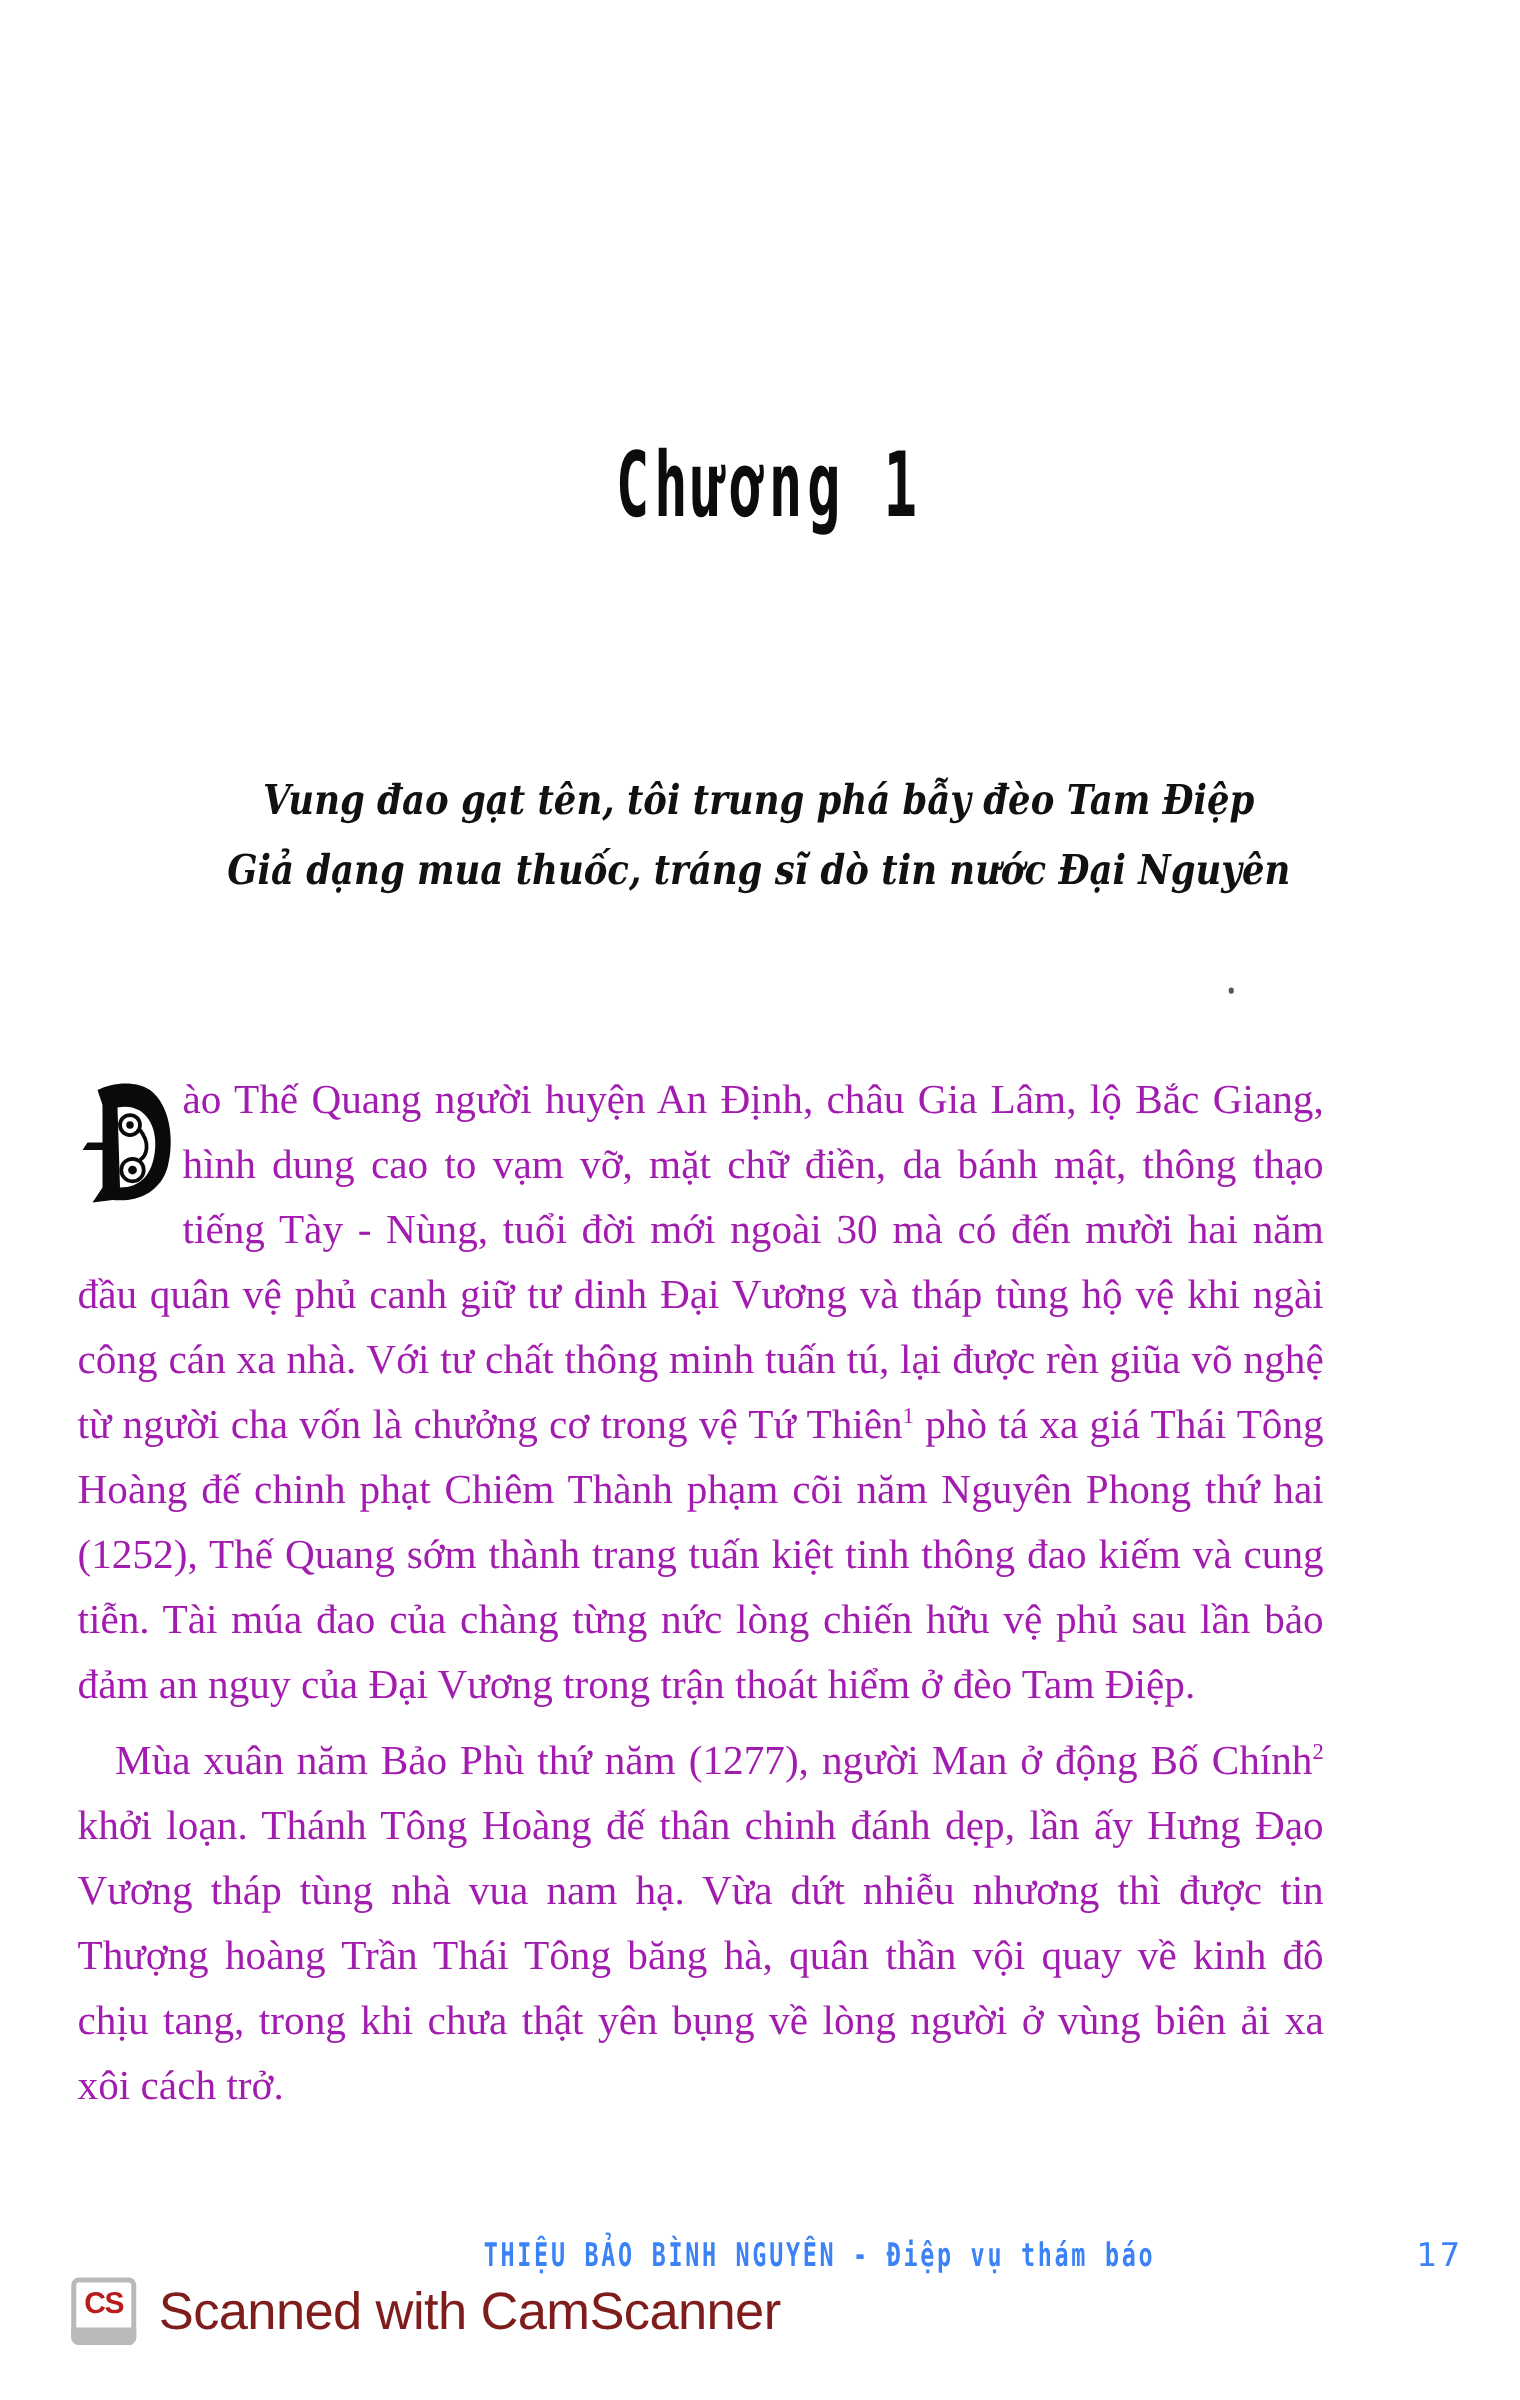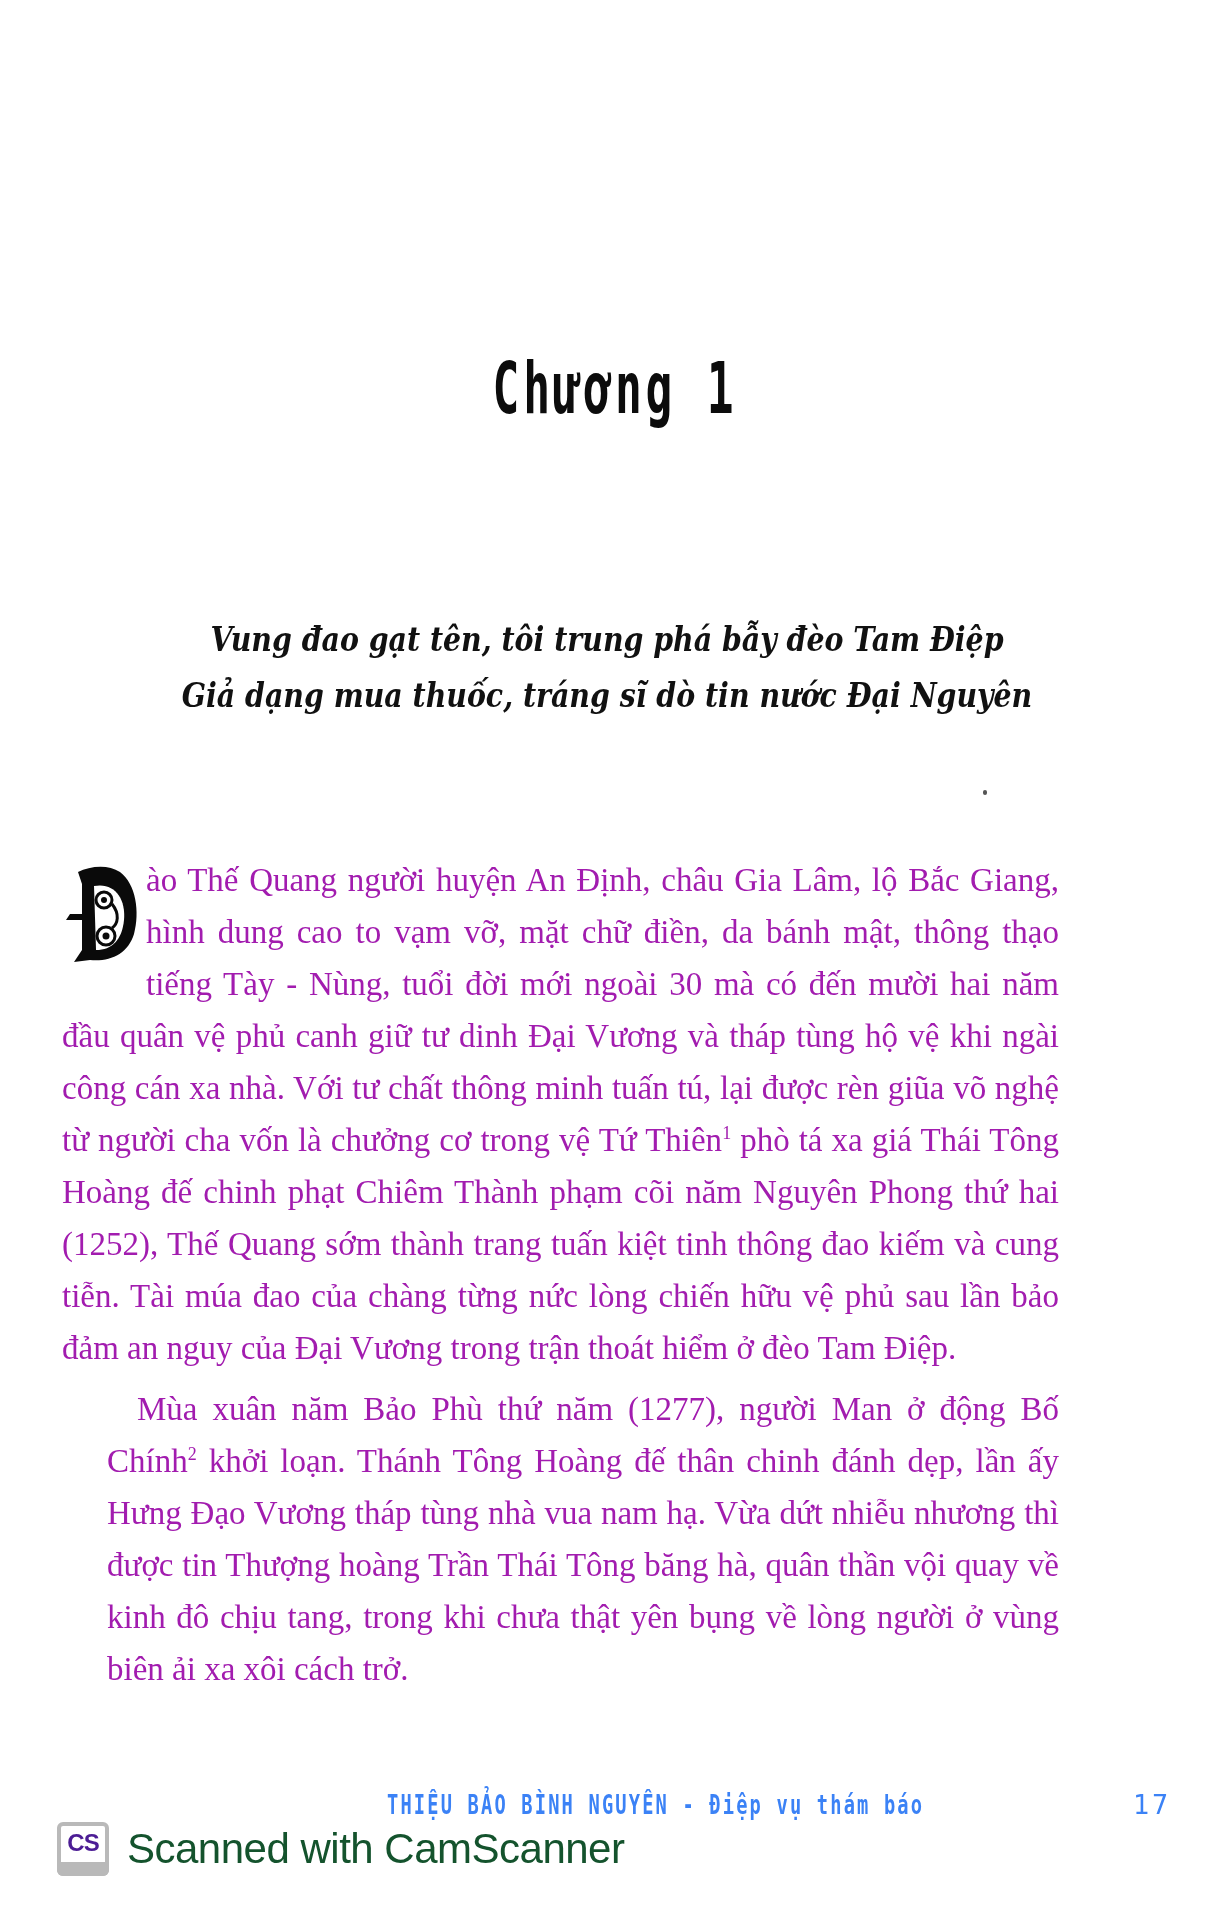--- a/index.html
+++ b/index.html
@@ -40,21 +40,21 @@
 
     .body-text {
       position: absolute; left: 55px; top: 854px; width: 997px;
       font-family: "Liberation Serif", serif;
       font-size: 33px;
       line-height: 52px;
       text-align: justify;
       color: #a21caf;
     }
     .para { margin: 0; }
-    .para + .para { margin-top: 9px; text-indent: 30px; margin-left: 45px; }
+    .para + .para { margin-top: 9px; text-indent: 30px; }
     .drop-cap {
       float: left;
       width: 78px; height: 100px;
       margin: 10px 8px 0 -2px;
       font-family: "DejaVu Serif", serif;
       font-weight: bold;
       font-size: 108px;
       line-height: 96px;
       color: #0a0a0a;
       position: relative;
@@ -90,28 +90,28 @@
       box-sizing: border-box;
       position: relative;
       display: flex; align-items: flex-start; justify-content: center;
     }
     .cs-logo::after {
       content: ""; position: absolute; left: -4px; right: -4px; bottom: -4px; height: 14px;
       background: #b9b9b9; border-radius: 0 0 6px 6px;
     }
     .cs-logo span {
       font-family: "Liberation Sans", sans-serif; font-weight: bold;
-      font-size: 24px; line-height: 28px; margin-top: 3px; color: #4c1d95;
+      font-size: 24px; line-height: 28px; margin-top: 3px; color: #b91c1c;
       letter-spacing: -1px;
     }
     .watermark-text {
       margin-left: 18px;
       font-family: "Liberation Sans", sans-serif;
       font-size: 42px;
-      color: #14532d;
+      color: #7f1d1d;
       letter-spacing: -0.5px;
     }
     .speck { position: absolute; width: 4px; height: 5px; background: #555; border-radius: 2px; }
   </style>
 </head>
 <body>
 
 <div class="page">
 
   <div class="chapter-title">Chương 1</div>

